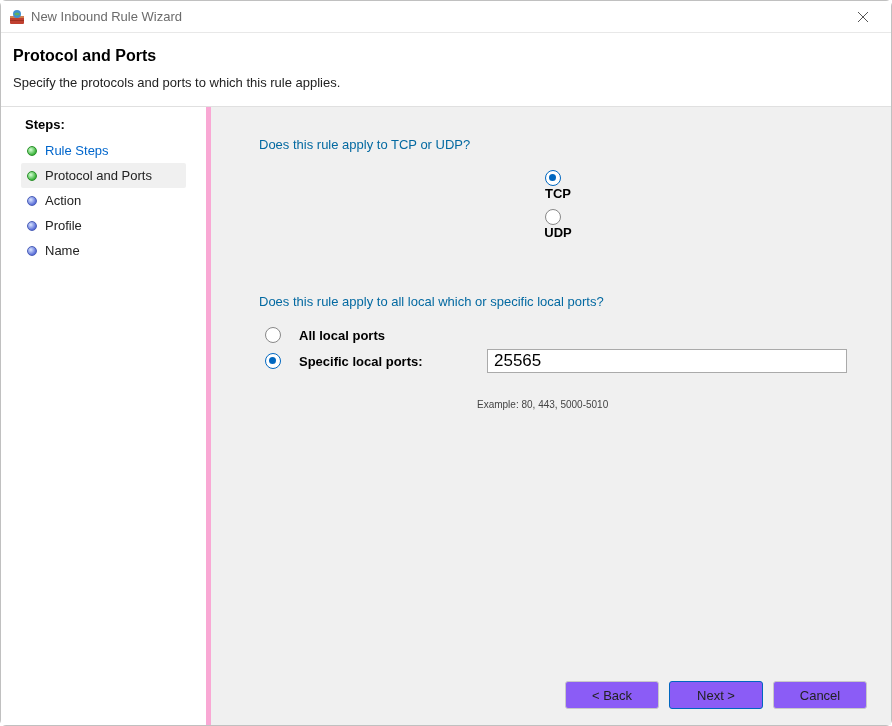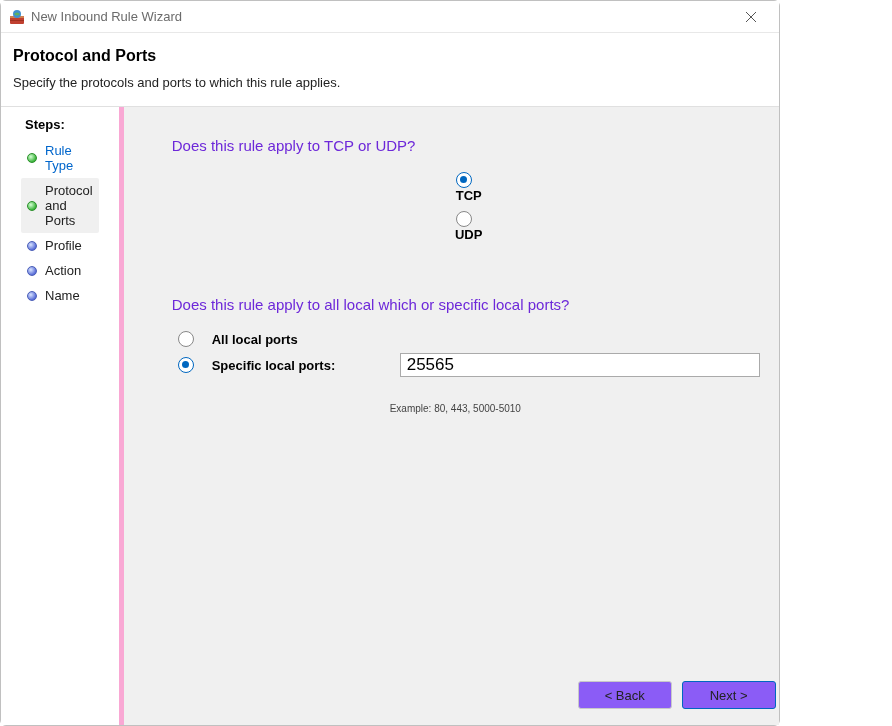--- a/index.html
+++ b/index.html
@@ -9,21 +9,21 @@
     }
     body {
       font-family: "Segoe UI", Tahoma, sans-serif;
       font-size: 12px;
       background: #ffffff;
       width: 892px;
       height: 726px;
       overflow: hidden;
     }
     .window {
-      width: 780px;
+      width: 892px;
       height: 726px;
       border: 1px solid #c0c0c0;
       background: #ffffff;
       display: flex;
       flex-direction: column;
       border-radius: 6px;
     }
     .titlebar {
       height: 32px;
       display: flex;
@@ -118,22 +118,22 @@
     }
     .content {
       flex: 1;
       background: #f0f0f0;
       padding: 30px 40px 20px 48px;
       display: flex;
       flex-direction: column;
       position: relative;
     }
     .question {
-      font-size: 15px;
-      color: #6d28d9;
+      font-size: 13px;
+      color: #0369a1;
       margin-bottom: 18px;
     }
     .radio-row {
       display: flex;
       align-items: center;
       margin-bottom: 8px;
       padding-left: 6px;
       flex-direction: column;
     }
     .radio {
@@ -244,33 +244,33 @@
     <p>Specify the protocols and ports to which this rule applies.</p>
   </div>
 
   <div class="body">
 
     <div class="sidebar">
       <div class="sidebar-heading">Steps:</div>
 
       <div class="step-item link">
         <span class="step-bullet bullet-green"></span>
-        <span>Rule Type</span>
+        <span>Rule Steps</span>
       </div>
       <div class="step-item current">
         <span class="step-bullet bullet-green"></span>
         <span>Protocol and Ports</span>
       </div>
       <div class="step-item">
         <span class="step-bullet bullet-blue"></span>
-        <span>Profile</span>
+        <span>Action</span>
       </div>
       <div class="step-item">
         <span class="step-bullet bullet-blue"></span>
-        <span>Action</span>
+        <span>Profile</span>
       </div>
       <div class="step-item">
         <span class="step-bullet bullet-blue"></span>
         <span>Name</span>
       </div>
     </div>
 
     <div class="content">
 
       <div class="question">Does this rule apply to TCP or UDP?</div>
@@ -295,19 +295,20 @@
       <div class="ports-row">
         <span class="radio selected"></span>
         <span class="radio-label">Specific local ports:</span>
         <input class="port-input" type="text" value="25565" style="">
       </div>
       <div class="example-text">Example: 80, 443, 5000-5010</div>
 
       <div class="footer">
         <button class="btn">&lt; Back</button>
         <button class="btn primary">Next &gt;</button>
+        <button class="btn">Cancel</button>
       </div>
 
     </div>
 
   </div>
 
 </div>
 
 </body></html>

